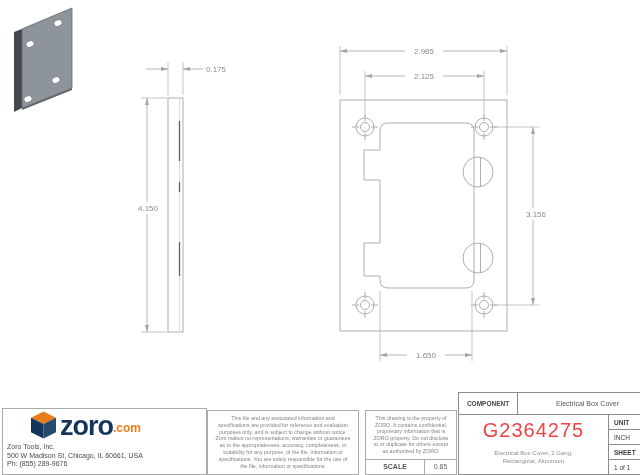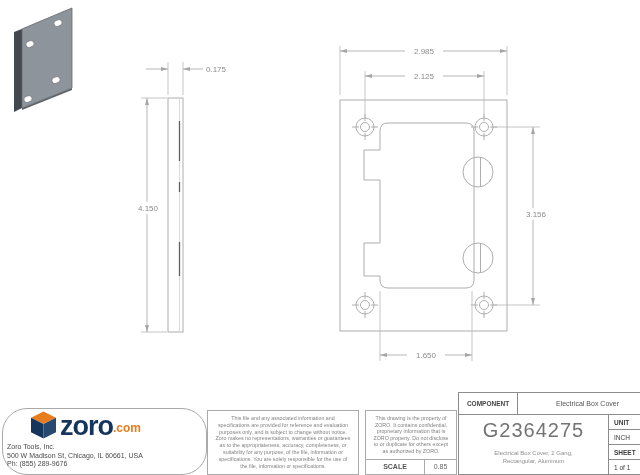--- a/index.html
+++ b/index.html
@@ -3,21 +3,21 @@
 <meta charset="utf-8">
 <style>
   html,body{margin:0;padding:0;background:#fff;}
   #app{position:relative;width:640px;height:475px;background:#ffffff;overflow:hidden;
        font-family:"Liberation Sans","DejaVu Sans",sans-serif;}
   svg text{font-family:"Liberation Sans","DejaVu Sans",sans-serif;}
 
   
   .box{position:absolute;border:1px solid #9a9a9a;background:#fff;box-sizing:border-box;}
 
-  .logo-box{left:2px;top:408px;width:205px;height:67px;border-color:#a9a9a9;border-radius:25px;}
+  .logo-box{left:2px;top:408px;width:205px;height:67px;border-color:#a9a9a9;}
   .logo-row{position:absolute;left:28px;top:2px;display:flex;align-items:flex-end;}
   .logo-cube{width:25px;height:28px;margin-right:4px;}
   .logo-word{font-size:27px;font-weight:bold;color:#16355c;line-height:26px;letter-spacing:-1px;}
   .logo-suffix{font-size:12px;font-weight:bold;color:#e87d1e;line-height:22px;}
   .addr{position:absolute;left:4px;top:34px;font-size:7px;line-height:8.5px;color:#4a4a4a;}
 
   .disc1{left:207px;top:410px;width:152px;height:65px;border-color:#aaa;
          font-size:5.3px;line-height:6.8px;color:#828282;text-align:center;
          padding:4px 7px;}
   .disc2{left:365px;top:410px;width:92px;height:65px;border-color:#aaa;display:flex;flex-direction:column;}
@@ -27,21 +27,21 @@
                font-size:7px;font-weight:bold;color:#555;}
   .scale-value{flex:1;display:flex;align-items:center;justify-content:center;font-size:7px;color:#666;}
 
   .comp-block{left:458px;top:392px;width:200px;height:83px;border-color:#8c8c8c;display:flex;flex-direction:column;}
   .comp-row1{display:flex;height:21px;border-bottom:1px solid #8c8c8c;}
   .comp-label{width:58px;border-right:1px solid #8c8c8c;display:flex;align-items:center;justify-content:center;
               font-size:6.5px;font-weight:bold;color:#444;}
   .comp-value{flex:1;display:flex;align-items:center;justify-content:center;font-size:7px;color:#555;}
   .comp-body{flex:1;display:flex;}
   .pn-area{width:150px;border-right:1px solid #8c8c8c;display:flex;flex-direction:column;align-items:center;box-sizing:border-box;}
-  .part-number{font-size:20px;color:#737373;letter-spacing:1px;margin-top:4px;}
+  .part-number{font-size:20px;color:#ef4444;letter-spacing:1px;margin-top:4px;}
   .part-desc{font-size:6px;line-height:7.5px;color:#8e8e8e;text-align:center;width:112px;margin-top:8px;}
   .unit-col{flex:1;display:flex;flex-direction:column;}
   .unit-col>div{display:flex;align-items:center;padding-left:5px;font-size:6.5px;color:#3c3c3c;box-sizing:border-box;}
   .u-row{height:15px;border-bottom:1px solid #8c8c8c;font-weight:bold;}
   .u-row.val{font-weight:normal;}
   .u-last{flex:1;border-bottom:none;font-weight:normal;}
 </style>
 </head>
 <body>
 

